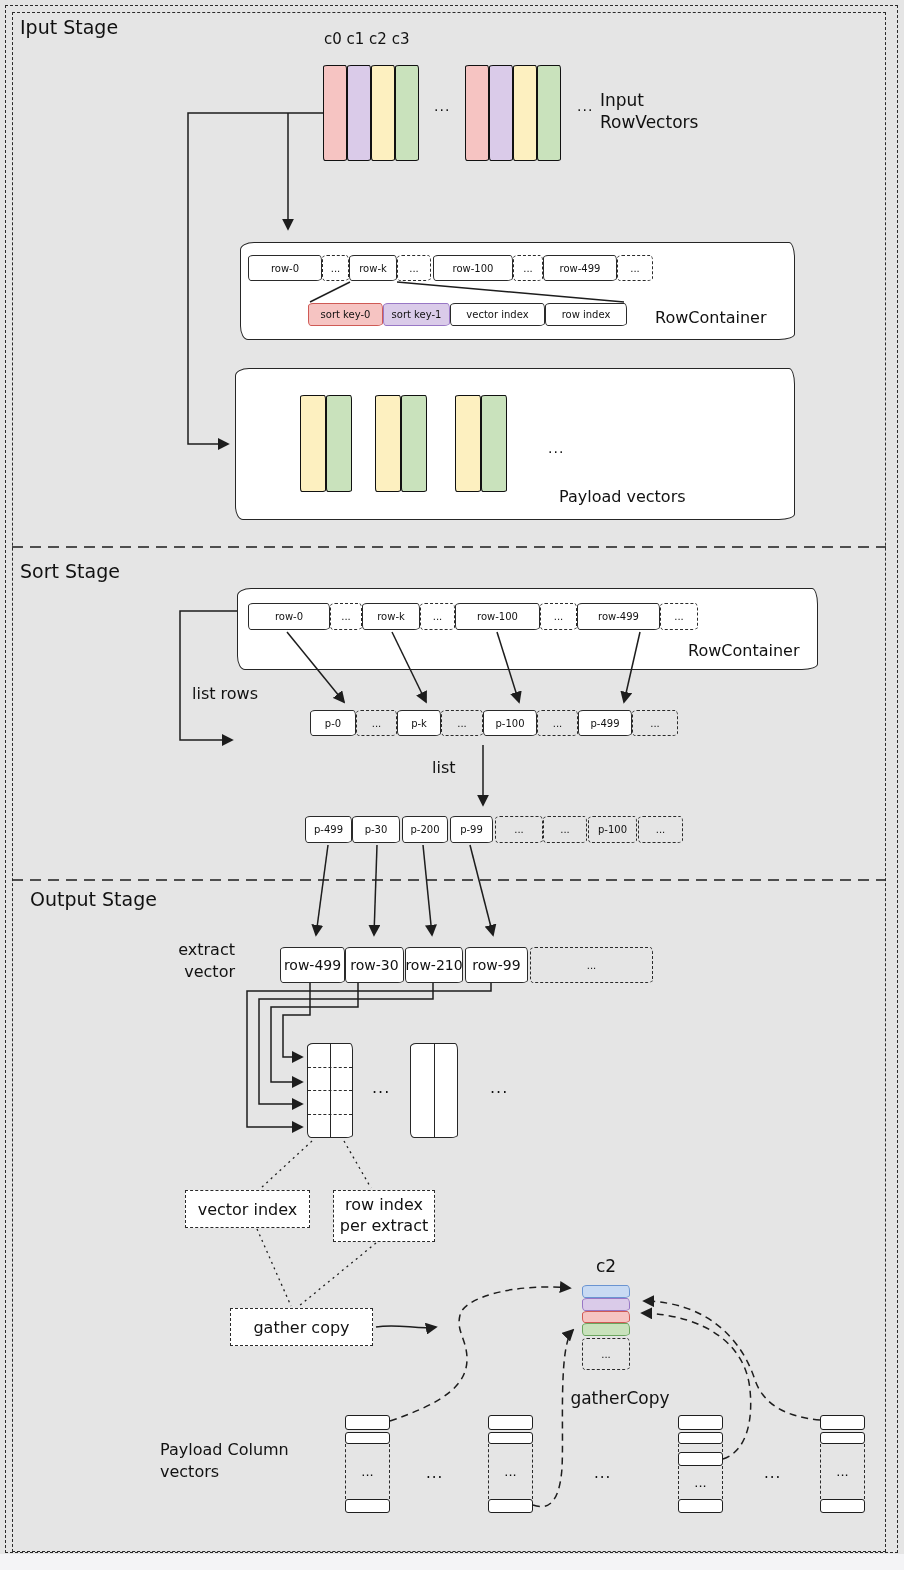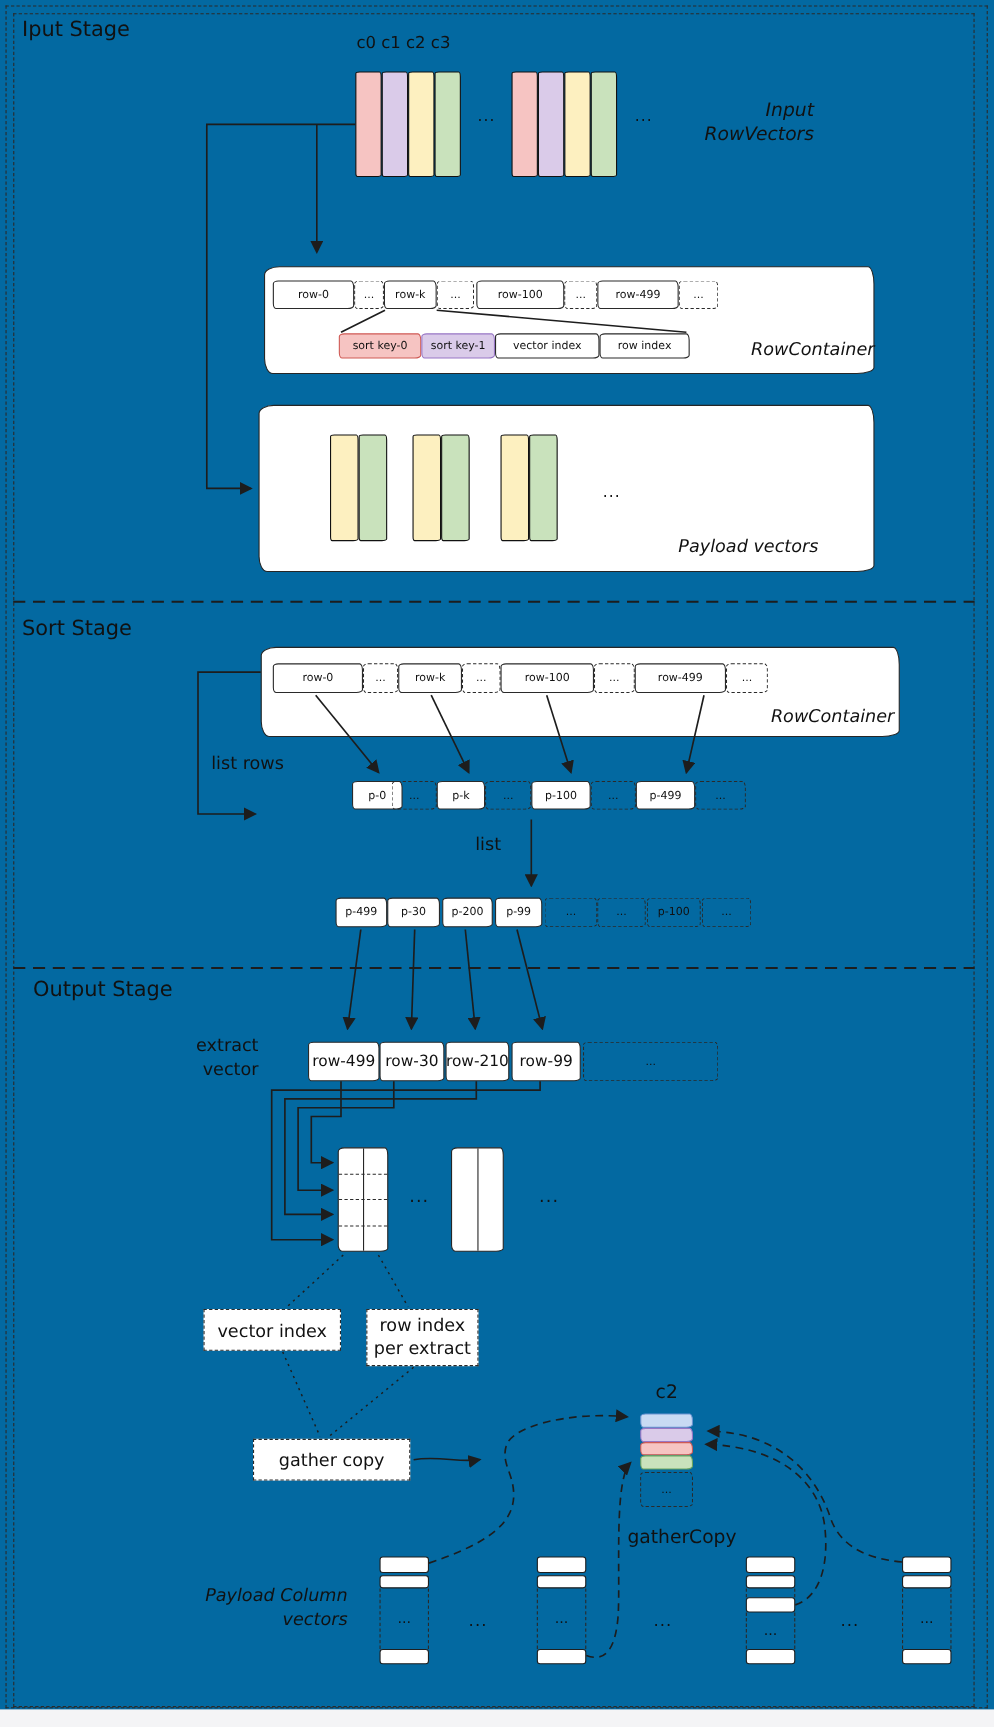--- a/index.html
+++ b/index.html
@@ -1,16 +1,16 @@
 <!DOCTYPE html>
 <html style="--red_fill: #f6c4c2; --red_stroke: #cf5a55; --purple_fill: #dacbe9; --purple_stroke: #9877c5; --yellow_fill: #fdf0c0; --yellow_stroke: #d8ae3e; --green_fill: #c9e2bc; --green_stroke: #6ba55f; --blue_fill: #c8daf3; --blue_stroke: #6a94d1; --line: #1d1d1d;"><head>
 <meta charset="utf-8">
 <style>
   html,body{margin:0;padding:0;background:#ffffff;}
-  #canvas{position:relative;width:904px;height:1570px;background:#0369a1;overflow:hidden;
+  #canvas{position:relative;width:904px;height:1570px;background:#e5e5e5;overflow:hidden;
           font-family:"DejaVu Sans","Liberation Sans",sans-serif;color:#111;}
   .abs{position:absolute;box-sizing:border-box;}
   
   .frame{border:1.6px dashed #2b2b2b;}
   
   .panel{border:1.5px solid #262626;background:#fff;
          border-radius:14px 6px 16px 8px / 8px 16px 6px 14px;}
   
   .cell{border:1.3px solid #2a2a2a;background:#fff;display:flex;align-items:center;justify-content:center;
         font-size:10px;white-space:nowrap;border-radius:5px 3px 6px 3px / 3px 6px 3px 5px;}
@@ -18,21 +18,21 @@
   .cell.big{font-size:14px;}
   .fill-red{background:var(--red_fill);border-color:var(--red_stroke);}
   .fill-purple{background:var(--purple_fill);border-color:var(--purple_stroke);}
   .fill-yellow{background:var(--yellow_fill);border-color:var(--yellow_stroke);}
   .fill-green{background:var(--green_fill);border-color:var(--green_stroke);}
   .fill-blue{background:var(--blue_fill);border-color:var(--blue_stroke);}
   .bar{position:absolute;box-sizing:border-box;border:1.4px solid;border-radius:4px 2px 5px 2px/2px 5px 2px 4px;}
   .lbl{position:absolute;font-size:16px;white-space:nowrap;}
   .title{position:absolute;font-size:19px;white-space:nowrap;}
   .dots{position:absolute;font-size:14px;letter-spacing:1px;white-space:nowrap;}
-  .center{text-align:right;font-style:italic;}
+  .center{text-align:left;}
   .dashedbox{border:1.5px dashed #2a2a2a;display:flex;flex-direction:column;align-items:center;justify-content:center;
              font-size:16px;background:#fff;}
   
   .midsec{border-left:1.5px dashed #2a2a2a;border-right:1.5px dashed #2a2a2a;
           display:flex;align-items:center;justify-content:center;font-size:13px;}
   .colcell{border:1.6px solid #1f1f1f;background:#fff;border-radius:3px;}
   svg{position:absolute;left:0;top:0;pointer-events:none;}
   .graystrip{background:#f4f4f6;}
 </style>
 </head>
@@ -96,21 +96,21 @@
   <div class="abs cell" style="left:362px;top:603px;width:58px;height:27px;">row-k</div>
   <div class="abs cell dashed" style="left:420px;top:603px;width:35px;height:27px;">...</div>
   <div class="abs cell" style="left:455px;top:603px;width:85px;height:27px;">row-100</div>
   <div class="abs cell dashed" style="left:540px;top:603px;width:37px;height:27px;">...</div>
   <div class="abs cell" style="left:577px;top:603px;width:83px;height:27px;">row-499</div>
   <div class="abs cell dashed" style="left:660px;top:603px;width:38px;height:27px;">...</div>
   <div class="lbl center" style="left:688px;top:641px;width:125px;">RowContainer</div>
 
   <div class="lbl" style="left:192px;top:684px;">list rows</div>
 
-  <div class="abs cell" style="left:320px;top:710px;width:46px;height:26px;">p-0</div>
+  <div class="abs cell" style="left:310px;top:710px;width:46px;height:26px;">p-0</div>
   <div class="abs cell dashed" style="left:356px;top:710px;width:41px;height:26px;">...</div>
   <div class="abs cell" style="left:397px;top:710px;width:44px;height:26px;">p-k</div>
   <div class="abs cell dashed" style="left:441px;top:710px;width:42px;height:26px;">...</div>
   <div class="abs cell" style="left:483px;top:710px;width:54px;height:26px;">p-100</div>
   <div class="abs cell dashed" style="left:537px;top:710px;width:41px;height:26px;">...</div>
   <div class="abs cell" style="left:578px;top:710px;width:54px;height:26px;">p-499</div>
   <div class="abs cell dashed" style="left:632px;top:710px;width:46px;height:26px;">...</div>
 
   <div class="lbl" style="left:432px;top:758px;">list</div>
 

